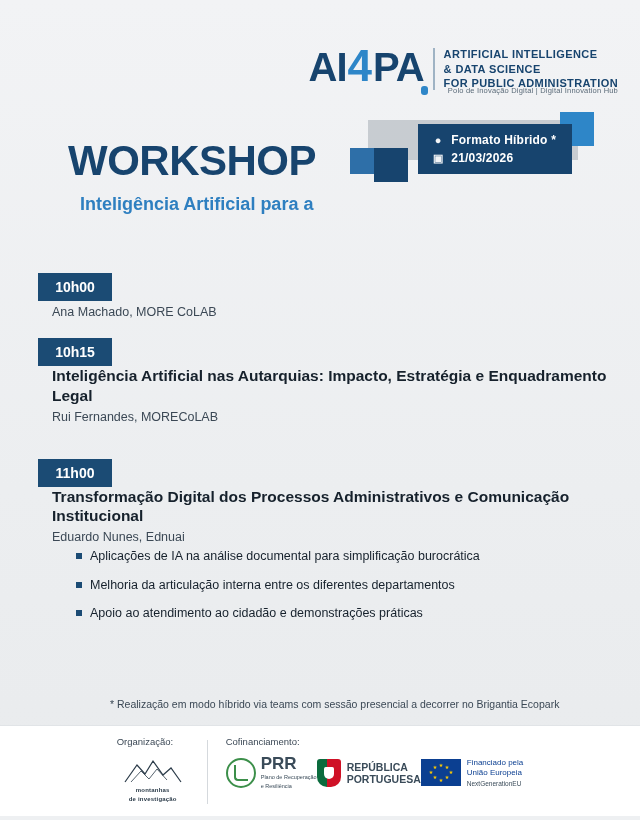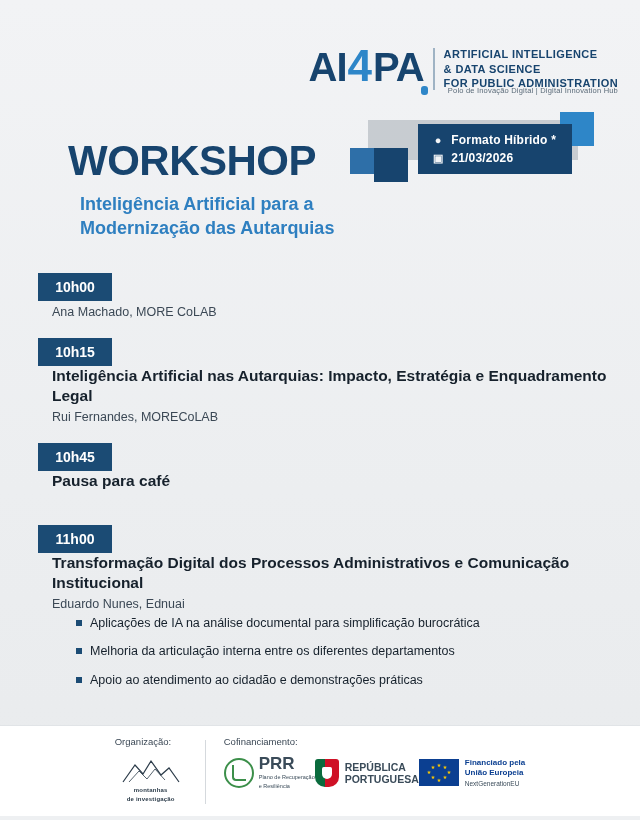--- a/index.html
+++ b/index.html
@@ -357,21 +357,21 @@
     position: relative;
   }
   .eu-star {
     position: absolute;
     color: #ffcc00;
     font-size: 5px;
     line-height: 5px;
   }
   .eu-text .eu-1 {
     font-size: 8px;
-    font-weight: bold;
+    font-weight: normal;
     color: #0b3f91;
     line-height: 1.25;
   }
   .eu-text .eu-2 {
     font-size: 6.5px;
     color: #3a4b59;
     margin-top: 2px;
   }
 </style>
 </head>
@@ -409,47 +409,40 @@
     </div>
     <div class="info-row">
       <span class="ico">▣</span>
       <span>21/03/2026</span>
     </div>
   </div>
 
   <div class="title">WORKSHOP</div>
   <div class="subtitle">
     <div>Inteligência Artificial para a</div>
-    <div>Modernização das Autarquias</div>
   </div>
 
   <div class="agenda">
 
     <div class="item">
       <div class="time">10h00</div>
       <div class="item-body">
         <div class="item-speaker">Ana Machado, MORE CoLAB</div>
       </div>
     </div>
 
 
     <div class="item">
       <div class="time">10h15</div>
       <div class="item-body">
         <div class="item-title">Inteligência Artificial nas Autarquias: Impacto, Estratégia e Enquadramento Legal</div>
         <div class="item-speaker">Rui Fernandes, MORECoLAB</div>
       </div>
     </div>
 
-    <div class="item">
-      <div class="time">10h45</div>
-      <div class="item-body">
-        <div class="item-title">Pausa para café</div>
-      </div>
-    </div>
 
     <div class="item" style="margin-bottom:4px;margin-top:34px;">
       <div class="time">11h00</div>
       <div class="item-body">
         <div class="item-title">Transformação Digital dos Processos Administrativos e Comunicação Institucional</div>
         <div class="item-speaker">Eduardo Nunes, Ednuai</div>
       </div>
     </div>
 
     <ul class="bullets">
@@ -461,20 +454,21 @@
         <span class="sqb"></span>
         <span>Melhoria da articulação interna entre os diferentes departamentos</span>
       </li>
       <li>
         <span class="sqb"></span>
         <span>Apoio ao atendimento ao cidadão e demonstrações práticas</span>
       </li>
     </ul>
   </div>
 
+  <div class="note">* Realização em modo híbrido via teams com sessão presencial a decorrer no Brigantia Ecopark</div>
 
   <div class="footer">
     <div class="footer-inner">
 
       <div class="foot-col">
         <div class="foot-label">Organização:</div>
         <div class="mountain">
           <svg width="60" height="30" viewBox="0 0 60 30">
             <polyline points="2,27 14,10 22,19 30,6 40,20 48,13 58,27" fill="none" stroke="#2b3b49" stroke-width="1.2"></polyline>
             <polyline points="8,27 18,16 26,24 34,14 44,25" fill="none" stroke="#2b3b49" stroke-width="0.8"></polyline>

